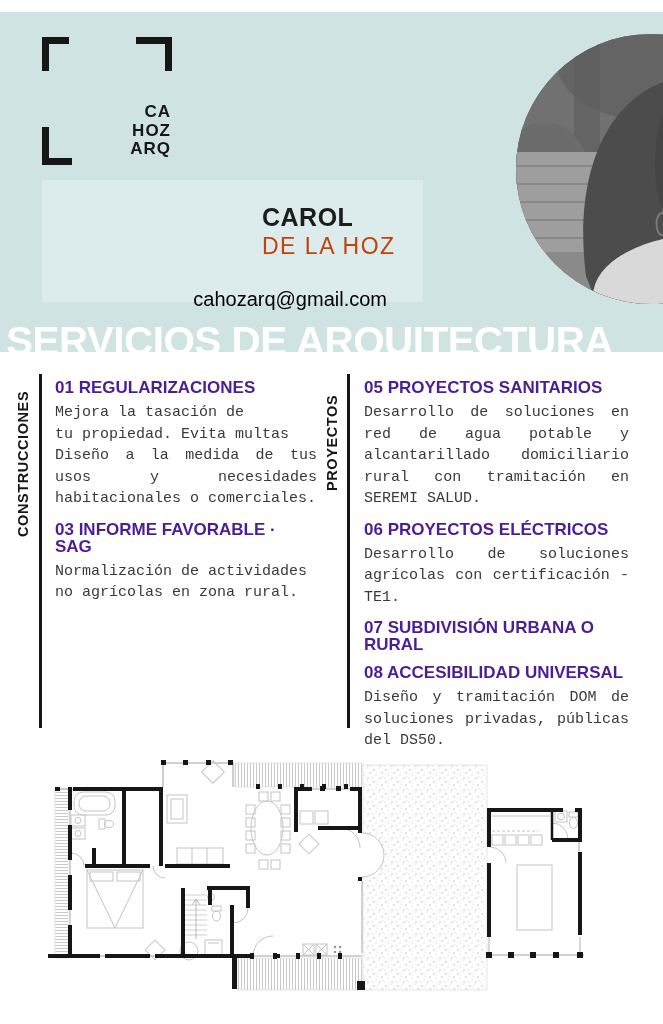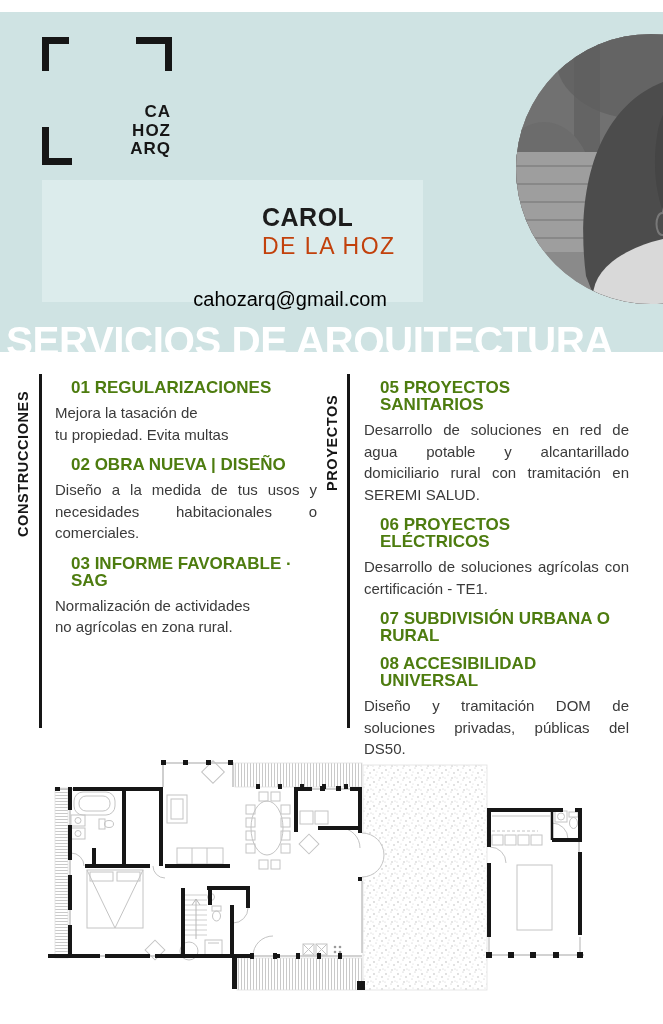--- a/index.html
+++ b/index.html
@@ -32,23 +32,23 @@
   .vrule{position:absolute; width:3px; height:354px; top:374px; background:var(--ink);}
   .vrule-left{left:39px;}
   .vrule-right{left:347px;}
   .vlabel{position:absolute; font-size:14.5px; font-weight:700; letter-spacing:.6px; white-space:nowrap;
     transform:rotate(-90deg); transform-origin:0 0; color:var(--ink);}
   .vlabel-left{left:15px; top:537px;}
   .vlabel-right{left:324px; top:491px;}
   .col{position:absolute; top:379px;}
   .col-left{left:55px; width:262px;}
   .col-right{left:364px; width:265px;}
-  .item-title{font-size:17px; line-height:17px; font-weight:700; letter-spacing:0; margin:11px 16px 6px; color:#4d7c0f;}
+  .item-title{font-size:17px; line-height:17px; font-weight:700; letter-spacing:0; margin:11px 0 6px; color:#4c1d95;}
   .col .item:first-child .item-title{margin-top:0;}
-  .item-body{font-size:15px; line-height:21.5px; color:var(--body); text-align:justify;}
+  .item-body{font-size:15px; line-height:21.5px; color:var(--body); text-align:justify;font-family:Liberation Mono, monospace;}
   .item-body.pre{white-space:pre-line; text-align:left;}
   
   .plan{position:absolute; left:0; top:755px; width:663px; height:269px;}
 </style>
 </head>
 <body>
 
 <div class="page">
 
   <div class="header">
@@ -104,21 +104,20 @@
 
   <div class="vlabel vlabel-left">CONSTRUCCIONES</div>
   <div class="vrule vrule-left"></div>
   <div class="col col-left">
     <div class="item">
       <div class="item-title">01 REGULARIZACIONES</div>
       <div class="item-body pre">Mejora la tasación de
 tu propiedad. Evita multas</div>
     </div>
     <div class="item">
-      <div class="item-title">02 OBRA NUEVA | DISEÑO</div>
       <div class="item-body">Diseño a la medida de tus usos y necesidades habitacionales o comerciales.</div>
     </div>
     <div class="item">
       <div class="item-title">03 INFORME FAVORABLE · SAG</div>
       <div class="item-body pre">Normalización de actividades
 no agrícolas en zona rural.</div>
     </div>
   </div>
 
   <div class="vlabel vlabel-right">PROYECTOS</div>

